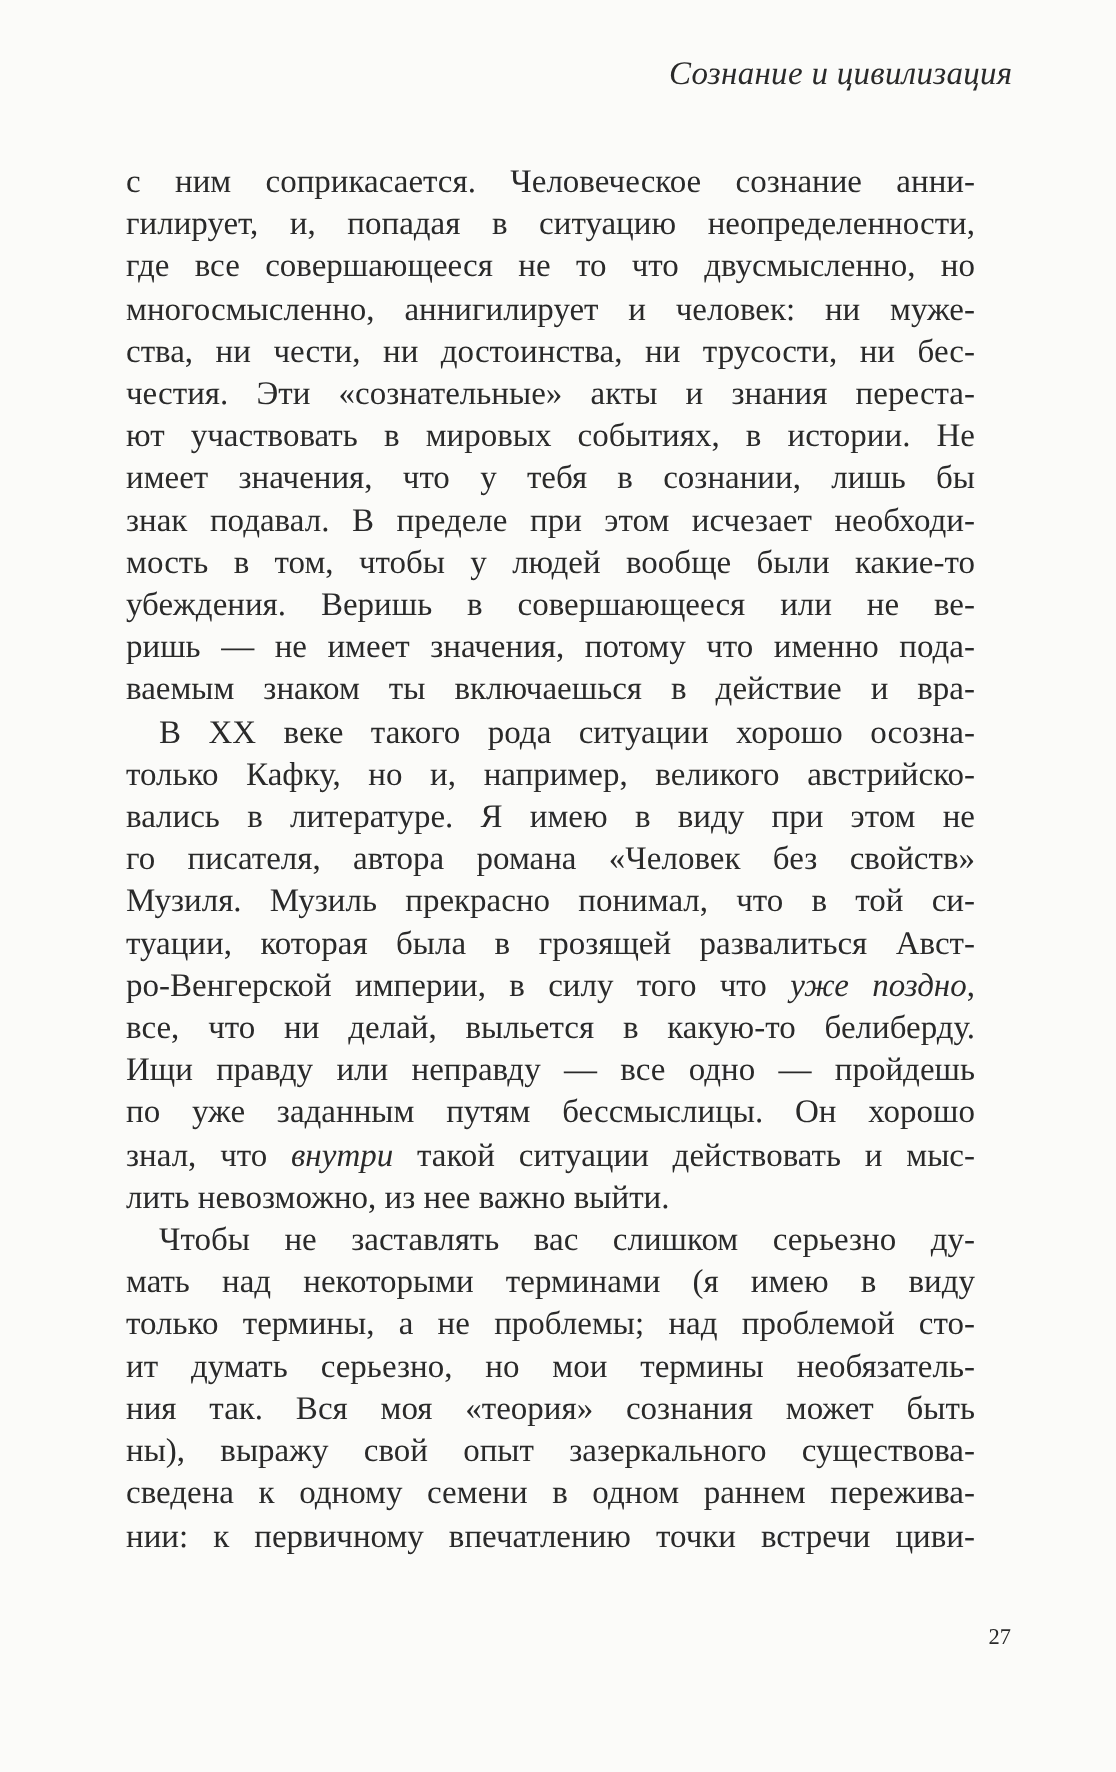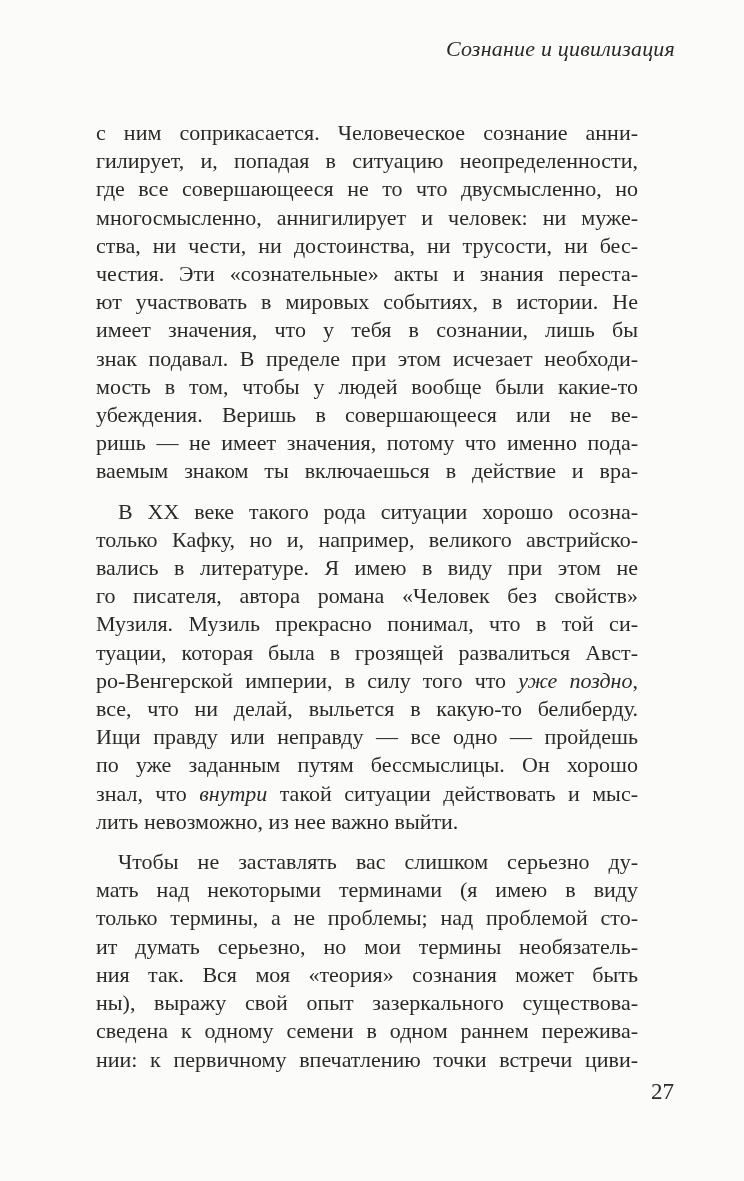--- a/index.html
+++ b/index.html
@@ -27,42 +27,42 @@
   }
   .text-block {
     position: absolute;
     top: 107px;
     left: 84px;
     width: 566px;
     font-size: 22px;
     line-height: 28.2px;
   }
   .para {
-    margin: 12px;
+    margin: 0;
     padding: 0;
   }
   .line {
     text-align: justify;
     text-align-last: justify;
     overflow: hidden;
     white-space: nowrap; 
   }
   .line.para-end {
     text-align-last: left;
   }
   .line.first-indent {
     text-indent: 22px;
   }
   .line em {
   }
   .page-number {
     position: absolute;
     top: 1080px;
     right: 70px;
-    font-size: 23px;
+    font-size: 15px;
     line-height: 24px;
   }
 </style>
 </head>
 <body style="--bg: #fbfbf9; --fg: #2a2a2a;">
 
 <div class="running-head">Сознание и цивилизация</div>
 
 <div class="text-block">
     <div class="para">

